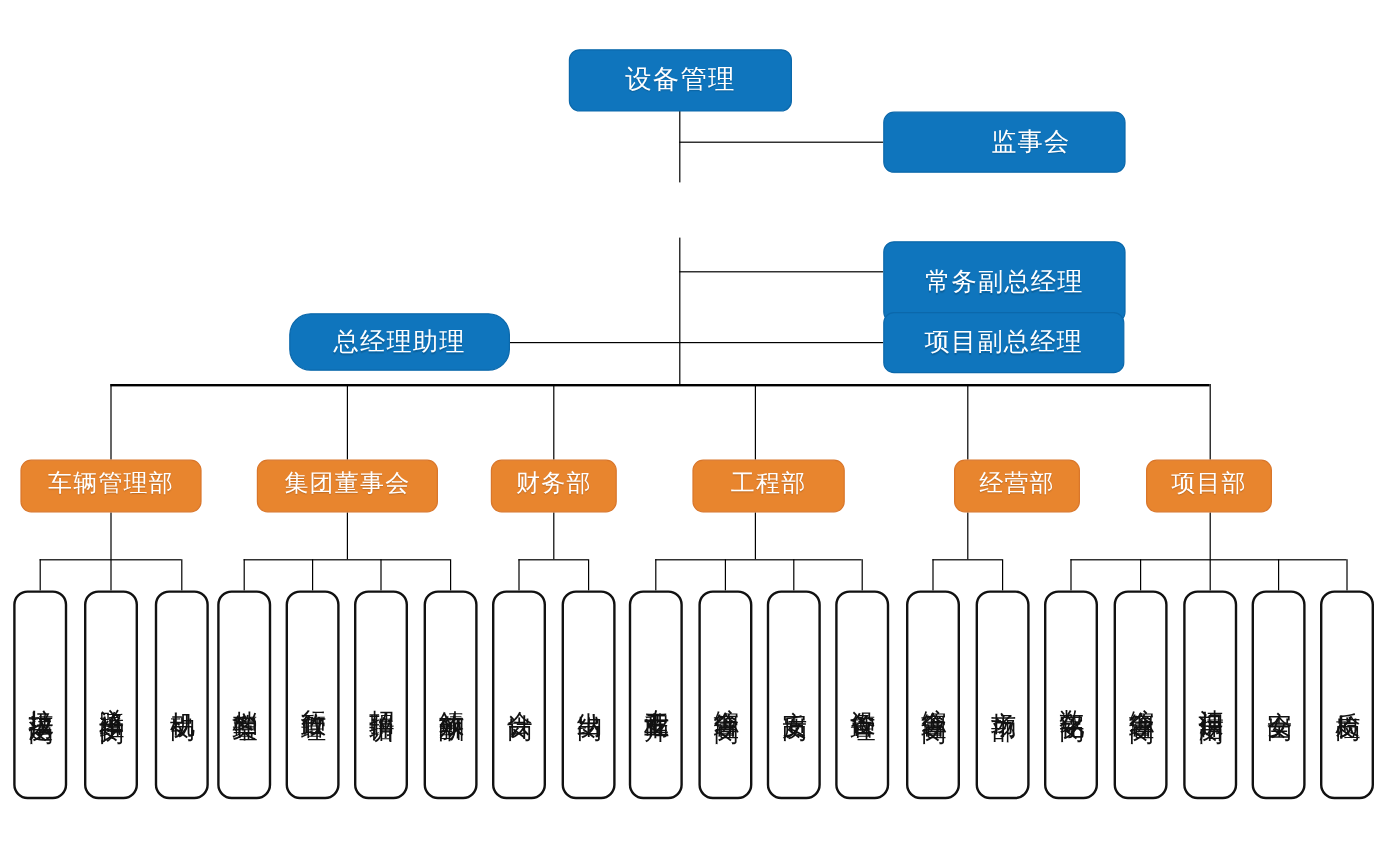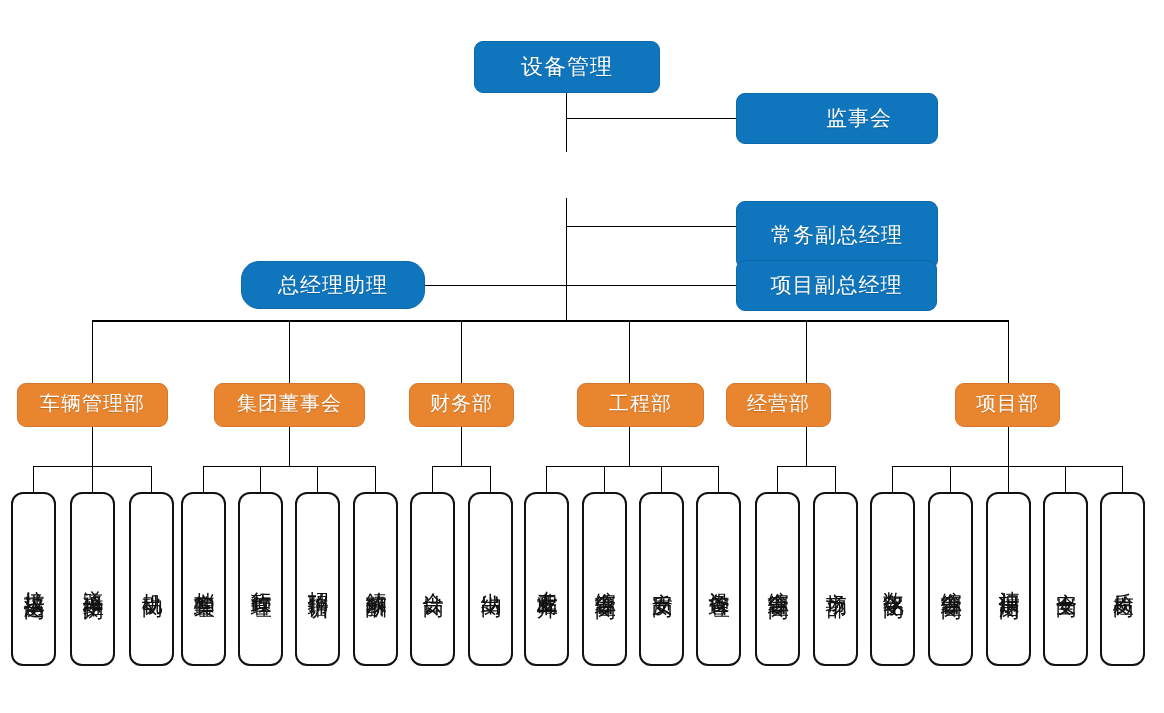--- a/index.html
+++ b/index.html
@@ -147,21 +147,21 @@
   </div>
   <div class="node orange dept" style="left:214px;top:383px;width:151px;height:44px;">
     <span class="txt">集团董事会</span>
   </div>
   <div class="node orange dept" style="left:409px;top:383px;width:105px;height:44px;">
     <span class="txt">财务部</span>
   </div>
   <div class="node orange dept" style="left:577px;top:383px;width:127px;height:44px;">
     <span class="txt">工程部</span>
   </div>
-  <div class="node orange dept" style="left:726px;top:383px;width:105px;height:44px;justify-content:center;">
+  <div class="node orange dept" style="left:795px;top:383px;width:105px;height:44px;justify-content:center;">
     <span class="txt">经营部</span>
   </div>
   <div class="node orange dept" style="left:955px;top:383px;width:105px;height:44px;">
     <span class="txt">项目部</span>
   </div>
 
   <div class="leaf" style="left:11px;top:492px;width:45px;height:174px;">
     <span class="vtxt">垃圾清运岗</span>
   </div>
   <div class="leaf" style="left:70px;top:492px;width:45px;height:174px;">

